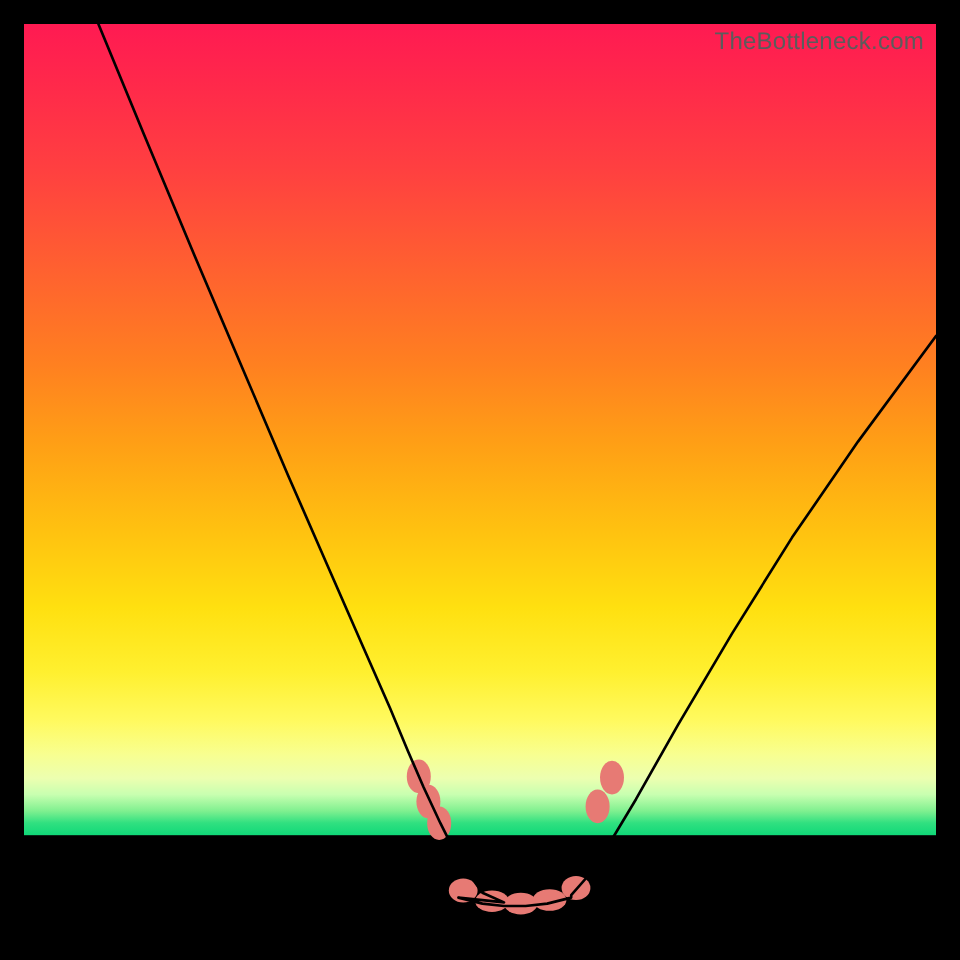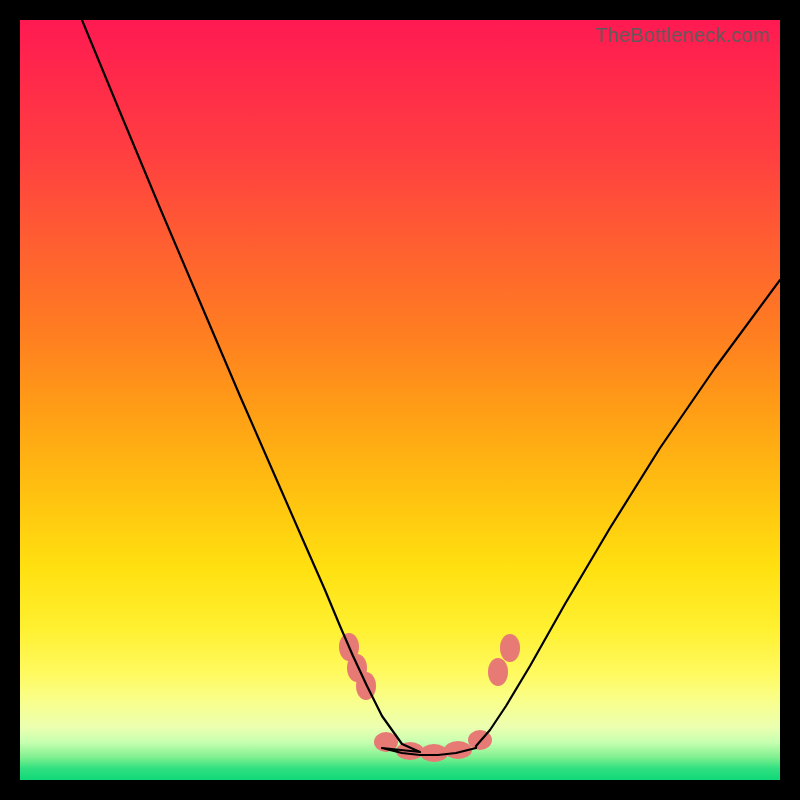--- a/index.html
+++ b/index.html
@@ -17,21 +17,21 @@
     top: 0;
     width: 800px;
     height: 800px;
     background: #000;
   }
   .plot {
     position: absolute;
     left: 20px;
     top: 20px;
     width: 760px;
-    height: 760px;
+    height: 676px;
     
     background: linear-gradient(
       to bottom,
       #ff1a52 0%,
       #ff2a4a 8%,
       #ff4040 18%,
       #ff6030 30%,
       #ff8020 42%,
       #ffa015 52%,
       #ffc010 62%,

